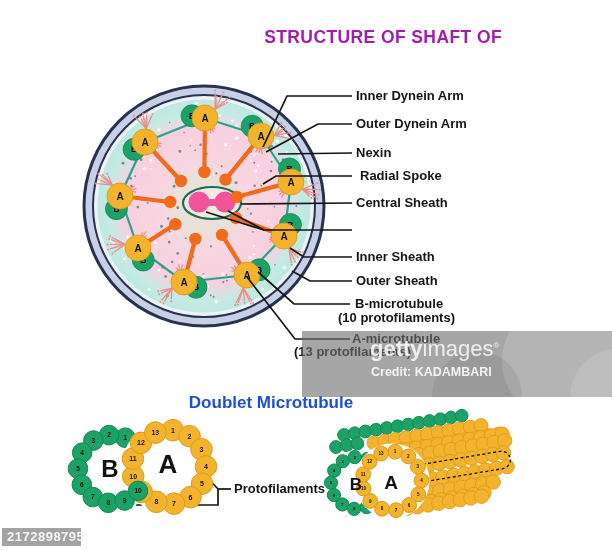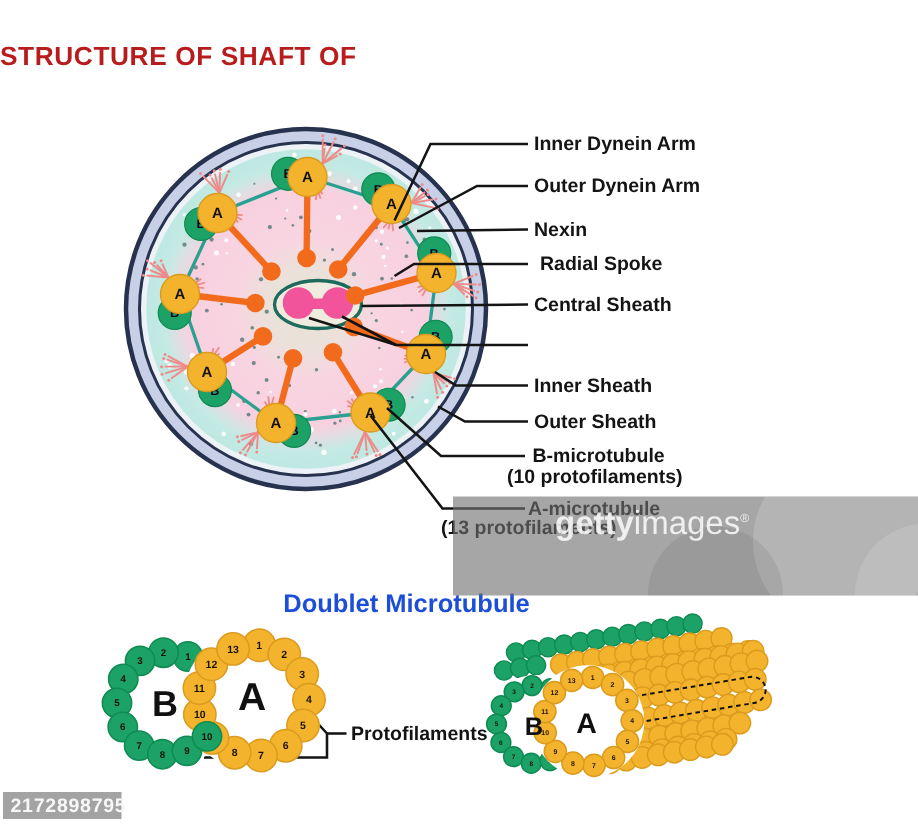--- a/index.html
+++ b/index.html
@@ -1,19 +1,19 @@
 <!DOCTYPE html>
 <html><head>
 <meta charset="utf-8">
 <style>
   html,body{margin:0;padding:0;background:#fff;}
   #canvas{position:relative;width:612px;height:551px;background:#fff;overflow:hidden;
           font-family:"Liberation Sans",sans-serif;color:#111;}
-  .title{position:absolute;top:27px;left:0;width:502px;text-align:left;
-         font-size:17.5px;font-weight:700;line-height:21px;letter-spacing:.4px;color:#b91c1c;}
+  .title{position:absolute;top:27px;left:0;width:502px;text-align:right;
+         font-size:17.5px;font-weight:700;line-height:21px;letter-spacing:.4px;color:#a21caf;}
   .callout{position:absolute;font-size:13px;font-weight:700;line-height:14px;white-space:nowrap;color:#141414;text-align:center;}
   .heading2{position:absolute;top:393px;left:271px;transform:translateX(-50%);
             font-size:17px;font-weight:700;white-space:nowrap;color:#1d4ed8;}
   #gfx{position:absolute;left:0;top:0;z-index:1;}
   .lbl{z-index:2;}
   #watermark{position:absolute;left:302px;top:331px;width:310px;height:66px;
              background:rgba(112,112,112,.62);overflow:hidden;z-index:3;}
   .wm-circle{position:absolute;border-radius:50%;}
   #wm-logo{position:absolute;left:68px;top:5px;font-family:Liberation Sans, sans-serif;
            font-size:22px;color:rgba(255,255,255,.82);white-space:nowrap;}
@@ -595,16 +595,17 @@
   <div class="callout lbl" style="left:294px;top:345px">(13 protofilaments)</div>
 
   <div class="heading2 lbl">Doublet Microtubule</div>
   <div class="callout lbl" style="left:234px;top:482px">Protofilaments</div>
 
   <div id="watermark">
     <div class="wm-circle" style="left:200px;top:-30px;width:120px;height:120px;background:rgba(255,255,255,.16);"></div>
     <div class="wm-circle" style="left:130px;top:20px;width:90px;height:90px;background:rgba(0,0,0,.07);"></div>
     <div class="wm-circle" style="left:268px;top:18px;width:95px;height:95px;background:rgba(255,255,255,.13);"></div>
     <div id="wm-logo"><span class="bold">getty</span><span>images</span><sup>®</sup></div>
+    <div class="wm-credit" style="top:34px">Credit: KADAMBARI</div>
   </div>
 
   <div id="wm-id">2172898795</div>
 </div>
 
 </body></html>

